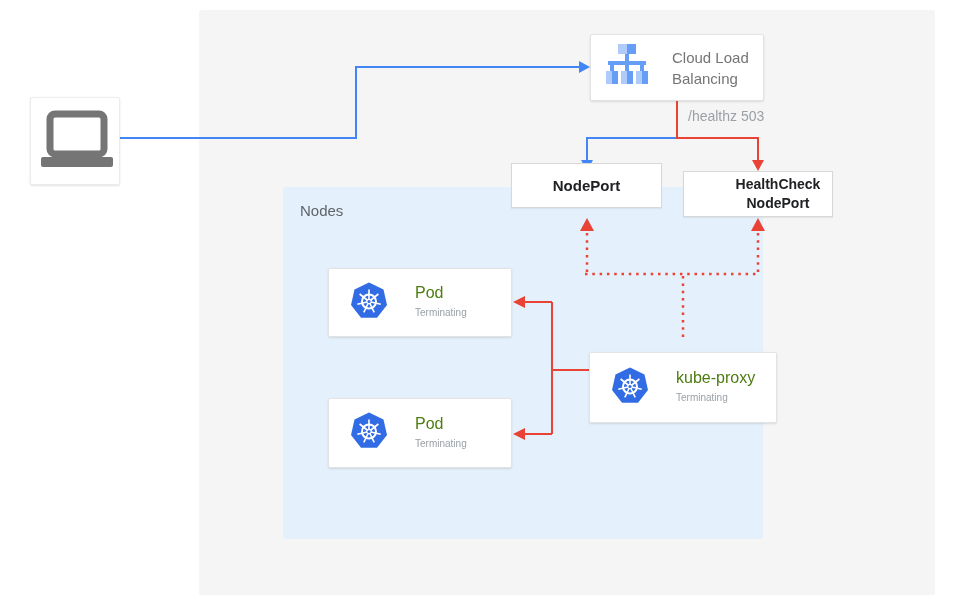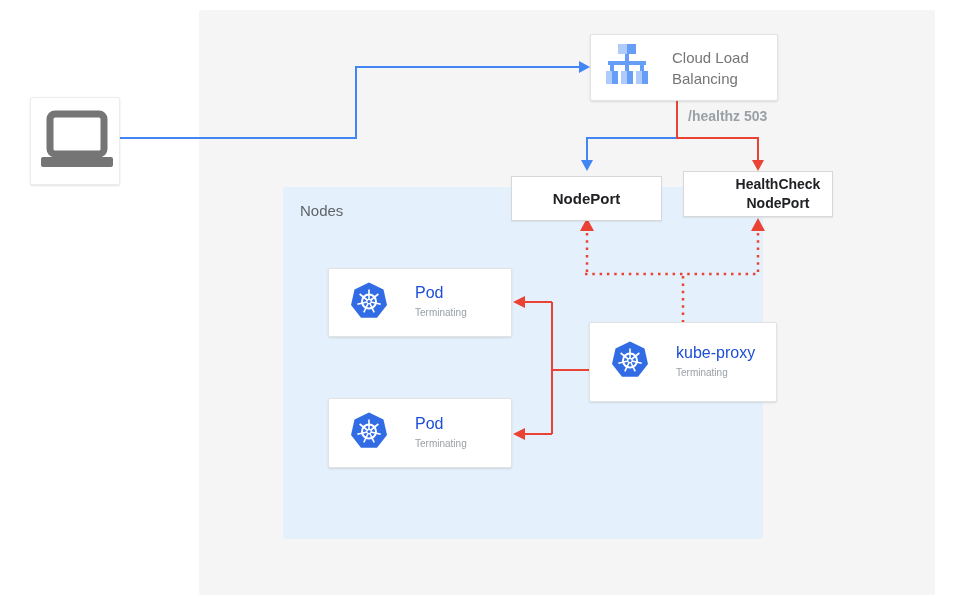--- a/index.html
+++ b/index.html
@@ -37,46 +37,46 @@
   
   .card {
     background: #fff;
     border: 1px solid #e3e3e3;
     box-shadow: 0 1px 2px rgba(60,64,67,0.15);
     border-radius: 2px;
     box-sizing: border-box;
     display: flex; align-items: center;
   }
   .laptop-card { left: 30px; top: 97px; width: 90px; height: 88px; justify-content: center; border-color: #ececec; }
-  .clb-card    { left: 590px; top: 34px; width: 188px; height: 67px; }
+  .clb-card    { left: 590px; top: 34px; width: 174px; height: 67px; }
   .clb-card .icon-wrap { margin-left: 10px; }
   .clb-label { margin-left: 19px; font-size: 15px; line-height: 21px; color: #757575; width: 86px; }
 
   .port-card {
     background: #fff; border: 1px solid #d8d8d8; box-sizing: border-box;
     display: flex; align-items: center; justify-content: center; text-align: center;
     box-shadow: 0 1px 1px rgba(60,64,67,0.08);
   }
-  .nodeport-card    { left: 511px; top: 176px; width: 151px; height: 45px; }
+  .nodeport-card    { left: 511px; top: 163px; width: 151px; height: 45px; }
   .healthcheck-card { left: 683px; top: 171px; width: 150px; height: 46px; }
   .port-label { font-weight: bold; font-size: 15px; color: #202124; }
   .hc-label   { font-weight: bold; font-size: 14px; line-height: 19px; color: #202124; margin-left: 40px; }
 
   .pod-card   { width: 184px; height: 69px; left: 328px; }
   .pod-card-1 { top: 268px; }
   .pod-card-2 { top: 398px; height: 70px; }
-  .kp-card    { left: 589px; top: 322px; width: 188px; height: 80px; }
+  .kp-card    { left: 589px; top: 352px; width: 188px; height: 71px; }
   .k8s-wrap   { margin-left: 20px; }
   .card-text  { margin-left: 26px; }
-  .card-title { font-size: 16px; color: #1d4ed8; line-height: 21px; }
+  .card-title { font-size: 16px; color: #4d7c0f; line-height: 21px; }
   .card-sub   { font-size: 10px; color: #9aa0a6; line-height: 20px; }
 
   .healthz-label {
     left: 688px; top: 108px;
-    font-weight: bold; font-size: 14px; color: #9aa0a6;
+    font-weight: normal; font-size: 14px; color: #9aa0a6;
   }
 </style>
 </head>
 <body>
 
 <div class="abs canvas"></div>
 
 <div class="abs nodes-rect">
   <div class="abs nodes-label">Nodes</div>
 </div>

